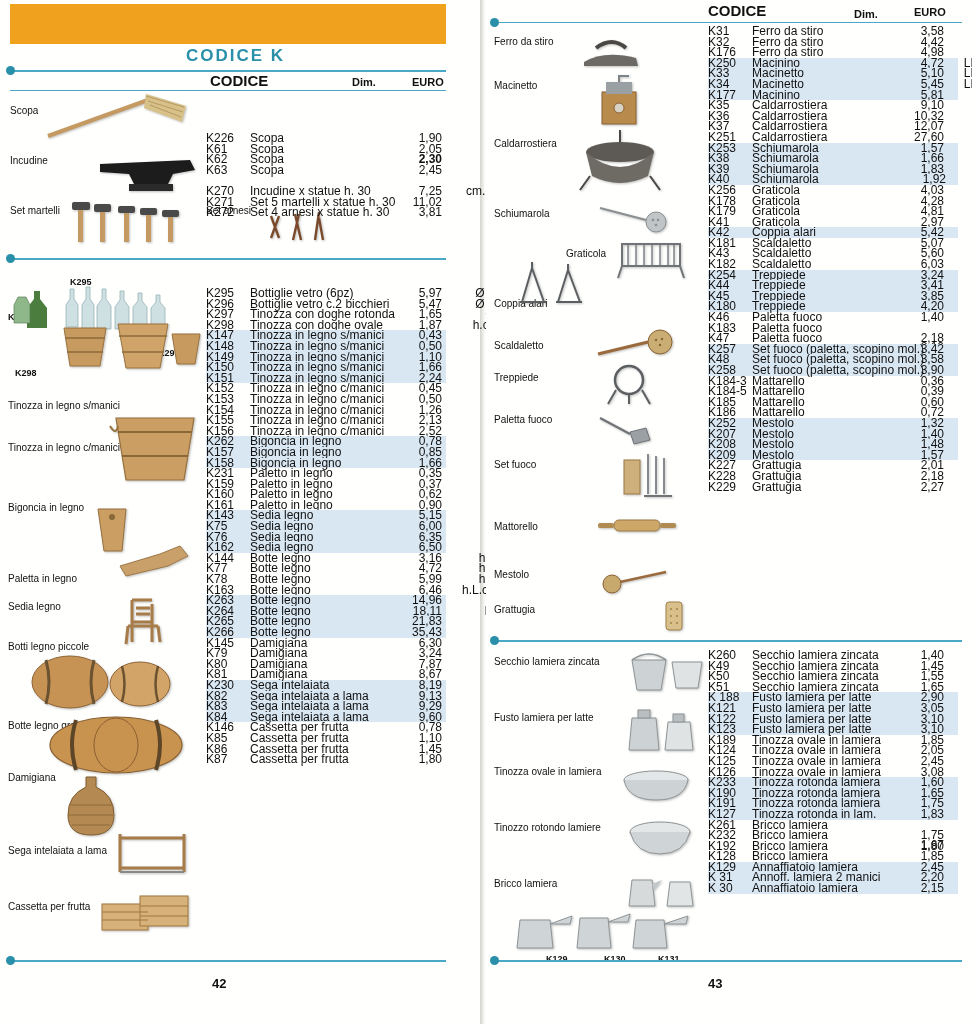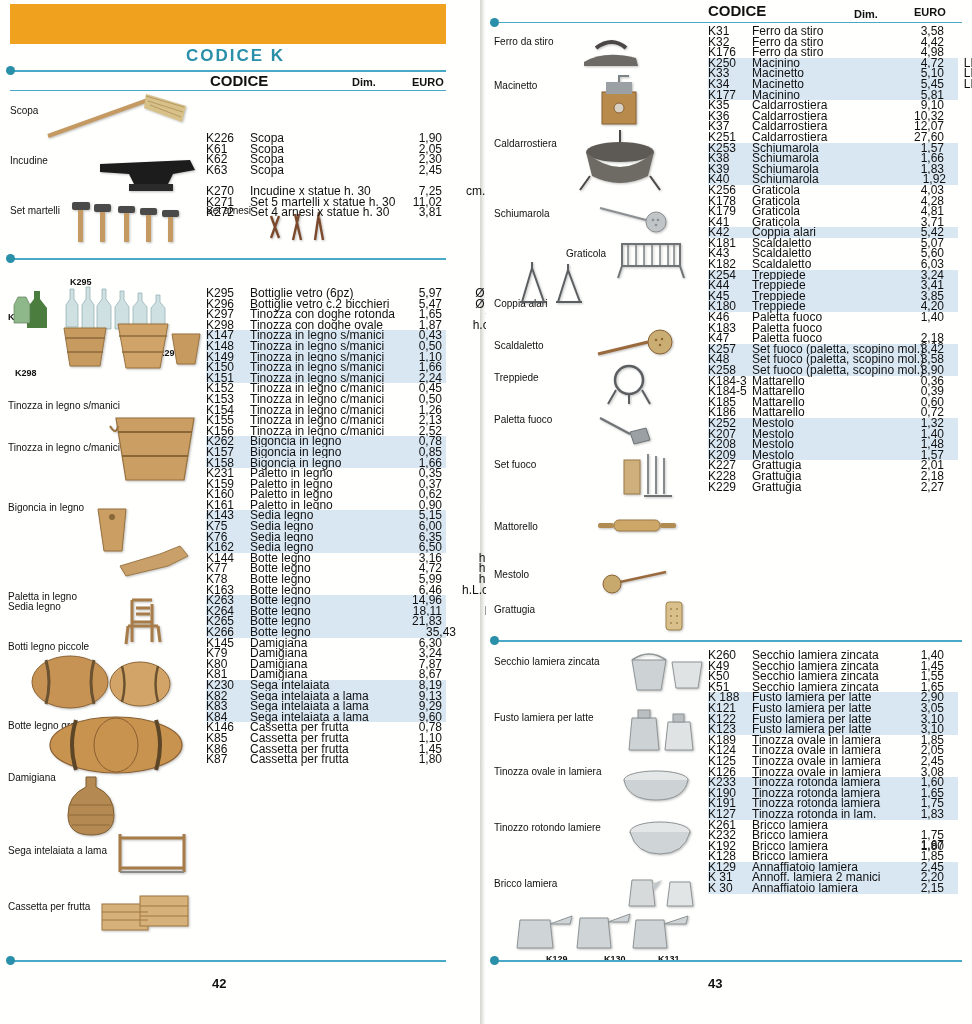--- a/index.html
+++ b/index.html
@@ -165,21 +165,21 @@
         <path d="M5 20 L45 20 M7 34 L43 34" stroke="#8d6a3c" stroke-width="1.6"></path>
         <path d="M58 6 L108 6 L100 50 L66 50 Z" fill="#d0a468" stroke="#9a7340" stroke-width="1"></path>
         <path d="M59 18 L107 18 M62 34 L104 34" stroke="#8d6a3c" stroke-width="1.6"></path>
         <path d="M112 16 L140 16 L135 46 L117 46 Z" fill="#c79a5f" stroke="#9a7340" stroke-width="1"></path>
       </svg>
     </div>
 
     <div class="cap" style="left:8px;top:400px;">Tinozza in legno s/manici</div>
     <div class="cap" style="left:8px;top:442px;">Tinozza in legno c/manici</div>
     <div class="cap" style="left:8px;top:502px;">Bigoncia in legno</div>
-    <div class="cap" style="left:8px;top:591px;">Paletta in legno</div>
+    <div class="cap" style="left:8px;top:573px;">Paletta in legno</div>
     <div class="cap" style="left:8px;top:601px;">Sedia legno</div>
     <div class="cap" style="left:8px;top:641px;">Botti legno piccole</div>
     <div class="cap" style="left:8px;top:720px;">Botte legno grandi</div>
     <div class="cap" style="left:8px;top:772px;">Damigiana</div>
     <div class="cap" style="left:8px;top:845px;">Sega intelaiata a lama</div>
     <div class="cap" style="left:8px;top:901px;">Cassetta per frutta</div>
 
     <div class="ill shadow" style="left:110px;top:408px;width:90px;height:80px;">
       <svg width="90" height="80">
         <path d="M6 10 L84 10 L74 72 L16 72 Z" fill="#cb9e64" stroke="#96703d" stroke-width="1.2"></path>
@@ -269,21 +269,21 @@
         <div class="row">
           <span class="c-code">K61</span>
           <span class="c-desc">Scopa</span>
           <span class="c-dim" style="left: 252px; width: 86px;">L. cm. 15</span>
           <span class="c-eur" style="left: 202px; width: 34px;">2,05</span>
         </div>
         <div class="row">
           <span class="c-code">K62</span>
           <span class="c-desc">Scopa</span>
           <span class="c-dim" style="left: 252px; width: 86px;">L. cm. 20</span>
-          <span class="c-eur" style="left: 202px; width: 34px;">2,30</span>
+          <span class="c-eur" style="left: 202px; width: 34px; font-weight: bold;">2,30</span>
         </div>
         <div class="row">
           <span class="c-code">K63</span>
           <span class="c-desc">Scopa</span>
           <span class="c-dim" style="left: 252px; width: 86px;">L. cm. 25</span>
           <span class="c-eur" style="left: 202px; width: 34px;">2,45</span>
         </div>
         <div class="row">
           <span class="c-code"></span>
           <span class="c-desc"></span>
@@ -500,21 +500,21 @@
         <div class="row z">
           <span class="c-code">K265</span>
           <span class="c-desc">Botte legno</span>
           <span class="c-dim" style="left: 252px; width: 86px;">h. cm. 18</span>
           <span class="c-eur" style="left: 202px; width: 34px;">21,83</span>
         </div>
         <div class="row z">
           <span class="c-code">K266</span>
           <span class="c-desc">Botte legno</span>
           <span class="c-dim" style="left: 252px; width: 86px;">h. cm. 22</span>
-          <span class="c-eur" style="left: 216px; width: 34px;">35,43</span>
+          <span class="c-eur" style="left: 202px; width: 34px;">35,43</span>
         </div>
         <div class="row">
           <span class="c-code">K145</span>
           <span class="c-desc">Damigiana</span>
           <span class="c-dim" style="left: 252px; width: 86px;">Ø cm. 2x5</span>
           <span class="c-eur" style="left: 202px; width: 34px;">6,30</span>
         </div>
         <div class="row">
           <span class="c-code">K79</span>
           <span class="c-desc">Damigiana</span>
@@ -902,21 +902,21 @@
         <div class="row">
           <span class="c-code">K179</span>
           <span class="c-desc">Graticola</span>
           <span class="c-dim" style="left: 248px; width: 86px;">L. cm. 3,5</span>
           <span class="c-eur" style="left: 202px; width: 34px;">4,81</span>
         </div>
         <div class="row">
           <span class="c-code">K41</span>
           <span class="c-desc">Graticola</span>
           <span class="c-dim" style="left: 248px; width: 86px;">Ø cm.4x4,5</span>
-          <span class="c-eur" style="left: 202px; width: 34px;">3,71</span>
+          <span class="c-eur" style="left: 202px; width: 34px;">2,97</span>
         </div>
         <div class="row z">
           <span class="c-code">K42</span>
           <span class="c-desc">Coppia alari</span>
           <span class="c-dim" style="left: 248px; width: 86px;">h.L. cm. 5x5</span>
           <span class="c-eur" style="left: 202px; width: 34px;">5,42</span>
         </div>
         <div class="row">
           <span class="c-code">K181</span>
           <span class="c-desc">Scaldaletto</span>

